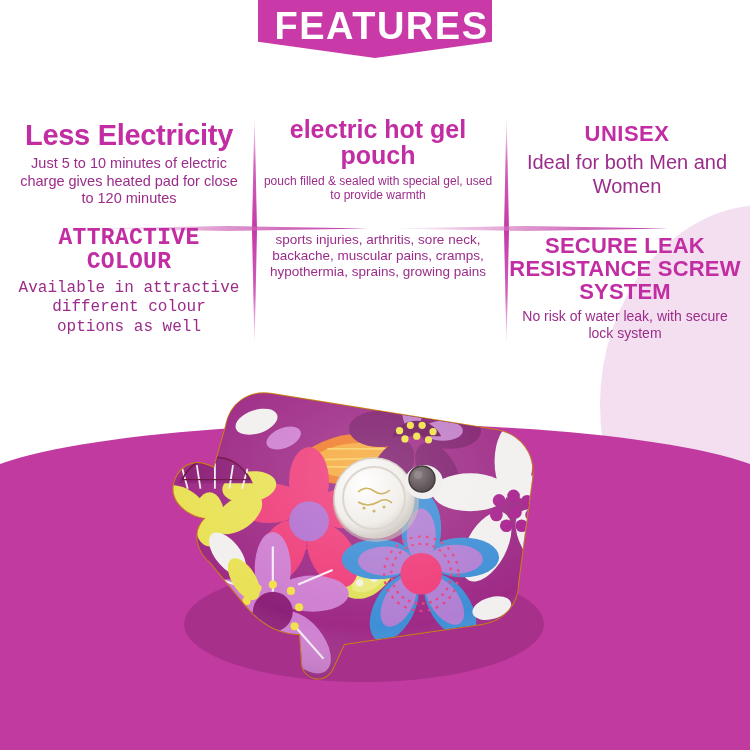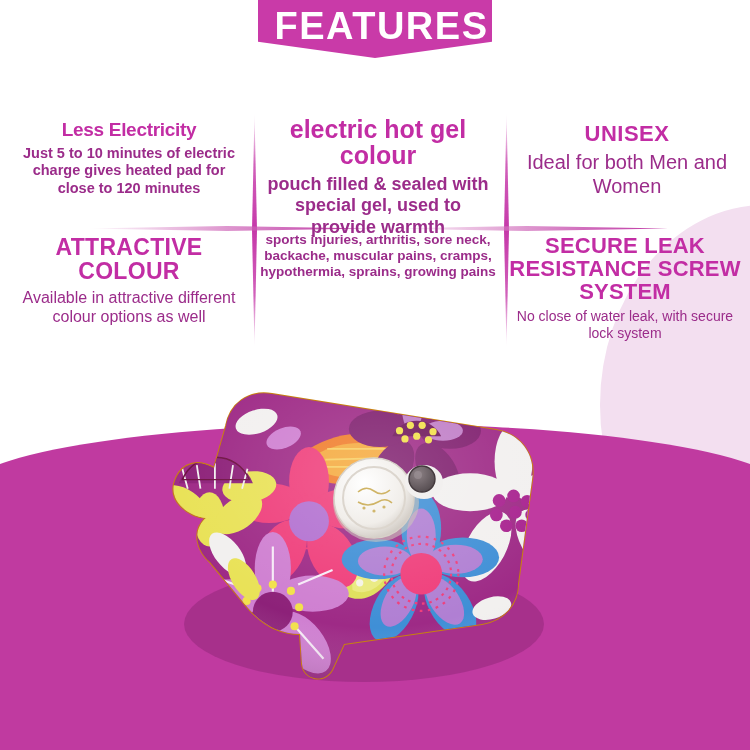--- a/index.html
+++ b/index.html
@@ -63,38 +63,38 @@
     text-align: center;
     padding: 0 8px;
   }
   .cell-title {
     color: #c22da4;
     line-height: 1.05;
     margin-bottom: 5px;
   }
   .cell-sub {
     color: #9b2c8a;
-    font-weight: bold;
+    font-weight: normal;
     line-height: 1.2;
   }
 
   
   .c-less    { left: 6px;   top: 10px;  width: 246px; }
   .c-pouch   { left: 252px; top: 6px;   width: 252px; }
   .c-unisex  { left: 504px; top: 12px;  width: 246px; }
   
-  .c-colour  { left: 6px;   top: 125px; width: 246px; }
+  .c-colour  { left: 6px;   top: 116px; width: 246px; font-family: Liberation Mono, monospace; }
   .c-relief  { left: 252px; top: 122px; width: 252px; }
   .c-screw   { left: 500px; top: 124px; width: 250px; }
 
-  .c-less .cell-title    { font-size: 19px; font-weight: bold; letter-spacing: -0.3px; }
+  .c-less .cell-title    { font-size: 29px; font-weight: bold; letter-spacing: -0.3px; }
   .c-less .cell-sub      { font-size: 14.5px; }
 
   .c-pouch .cell-title   { font-size: 25px; font-weight: bold; }
-  .c-pouch .cell-sub     { font-size: 18px; }
+  .c-pouch .cell-sub     { font-size: 12px; }
 
   .c-unisex .cell-title  { font-size: 22px; font-weight: bold; letter-spacing: 0.5px; }
   .c-unisex .cell-sub    { font-size: 20px; font-weight: normal; }
 
   .c-colour .cell-title  { font-size: 23px; font-weight: bold; letter-spacing: 0.3px; }
   .c-colour .cell-sub    { font-size: 16px; font-weight: normal; }
 
   .c-relief .cell-title  { font-size: 25px; font-weight: bold; }
   .c-relief .cell-sub    { font-size: 13.5px; }
 
@@ -176,41 +176,41 @@
   <div class="div-h div-h-2"></div>
 
   <div class="features">
 
     <div class="cell c-less">
       <div class="cell-title">Less Electricity</div>
       <div class="cell-sub">Just 5 to 10 minutes of electric charge gives heated pad for close to 120 minutes</div>
     </div>
 
     <div class="cell c-pouch">
-      <div class="cell-title">electric hot gel colour</div>
+      <div class="cell-title">electric hot gel pouch</div>
       <div class="cell-sub">pouch filled &amp; sealed with special gel, used to provide warmth</div>
     </div>
 
     <div class="cell c-unisex">
       <div class="cell-title">UNISEX</div>
       <div class="cell-sub">Ideal for both Men and Women</div>
     </div>
 
     <div class="cell c-colour">
       <div class="cell-title">ATTRACTIVE COLOUR</div>
       <div class="cell-sub">Available in attractive different colour options as well</div>
     </div>
 
     <div class="cell c-relief">
       <div class="cell-sub">sports injuries, arthritis, sore neck, backache, muscular pains, cramps, hypothermia, sprains, growing pains</div>
     </div>
 
     <div class="cell c-screw">
       <div class="cell-title">SECURE LEAK RESISTANCE SCREW SYSTEM</div>
-      <div class="cell-sub">No close of water leak, with secure lock system</div>
+      <div class="cell-sub">No risk of water leak, with secure lock system</div>
     </div>
 
   </div>
 
   <div class="magenta-band"></div>
 
   <div class="product">
     <svg viewBox="0 0 448 326" xmlns="http://www.w3.org/2000/svg">
       <defs>
         <clipPath id="bagClip">

